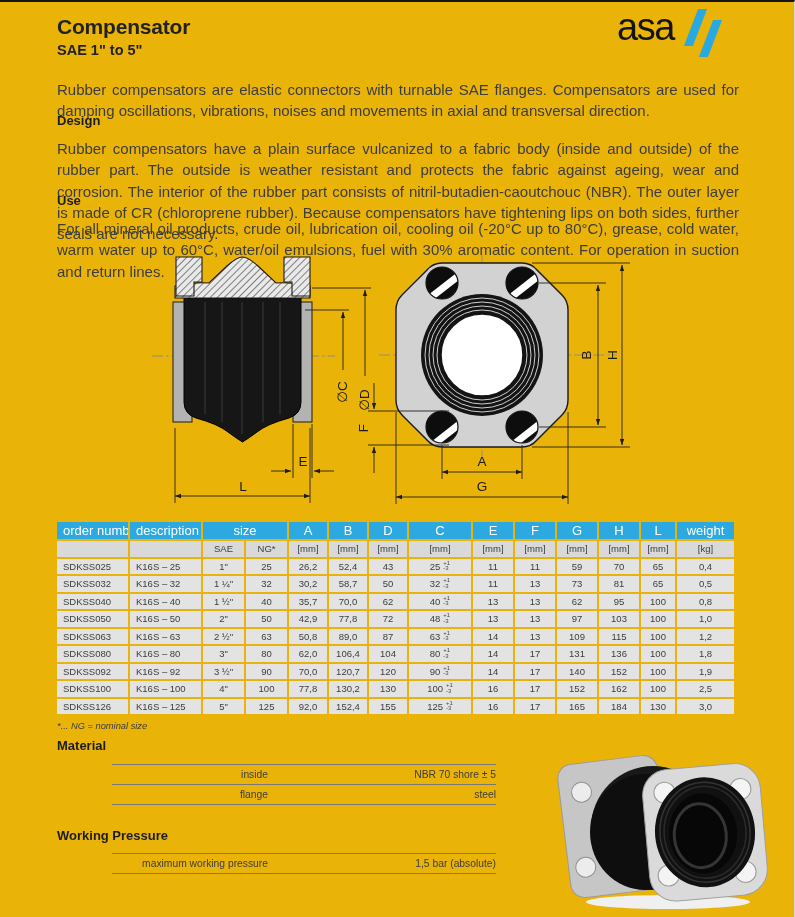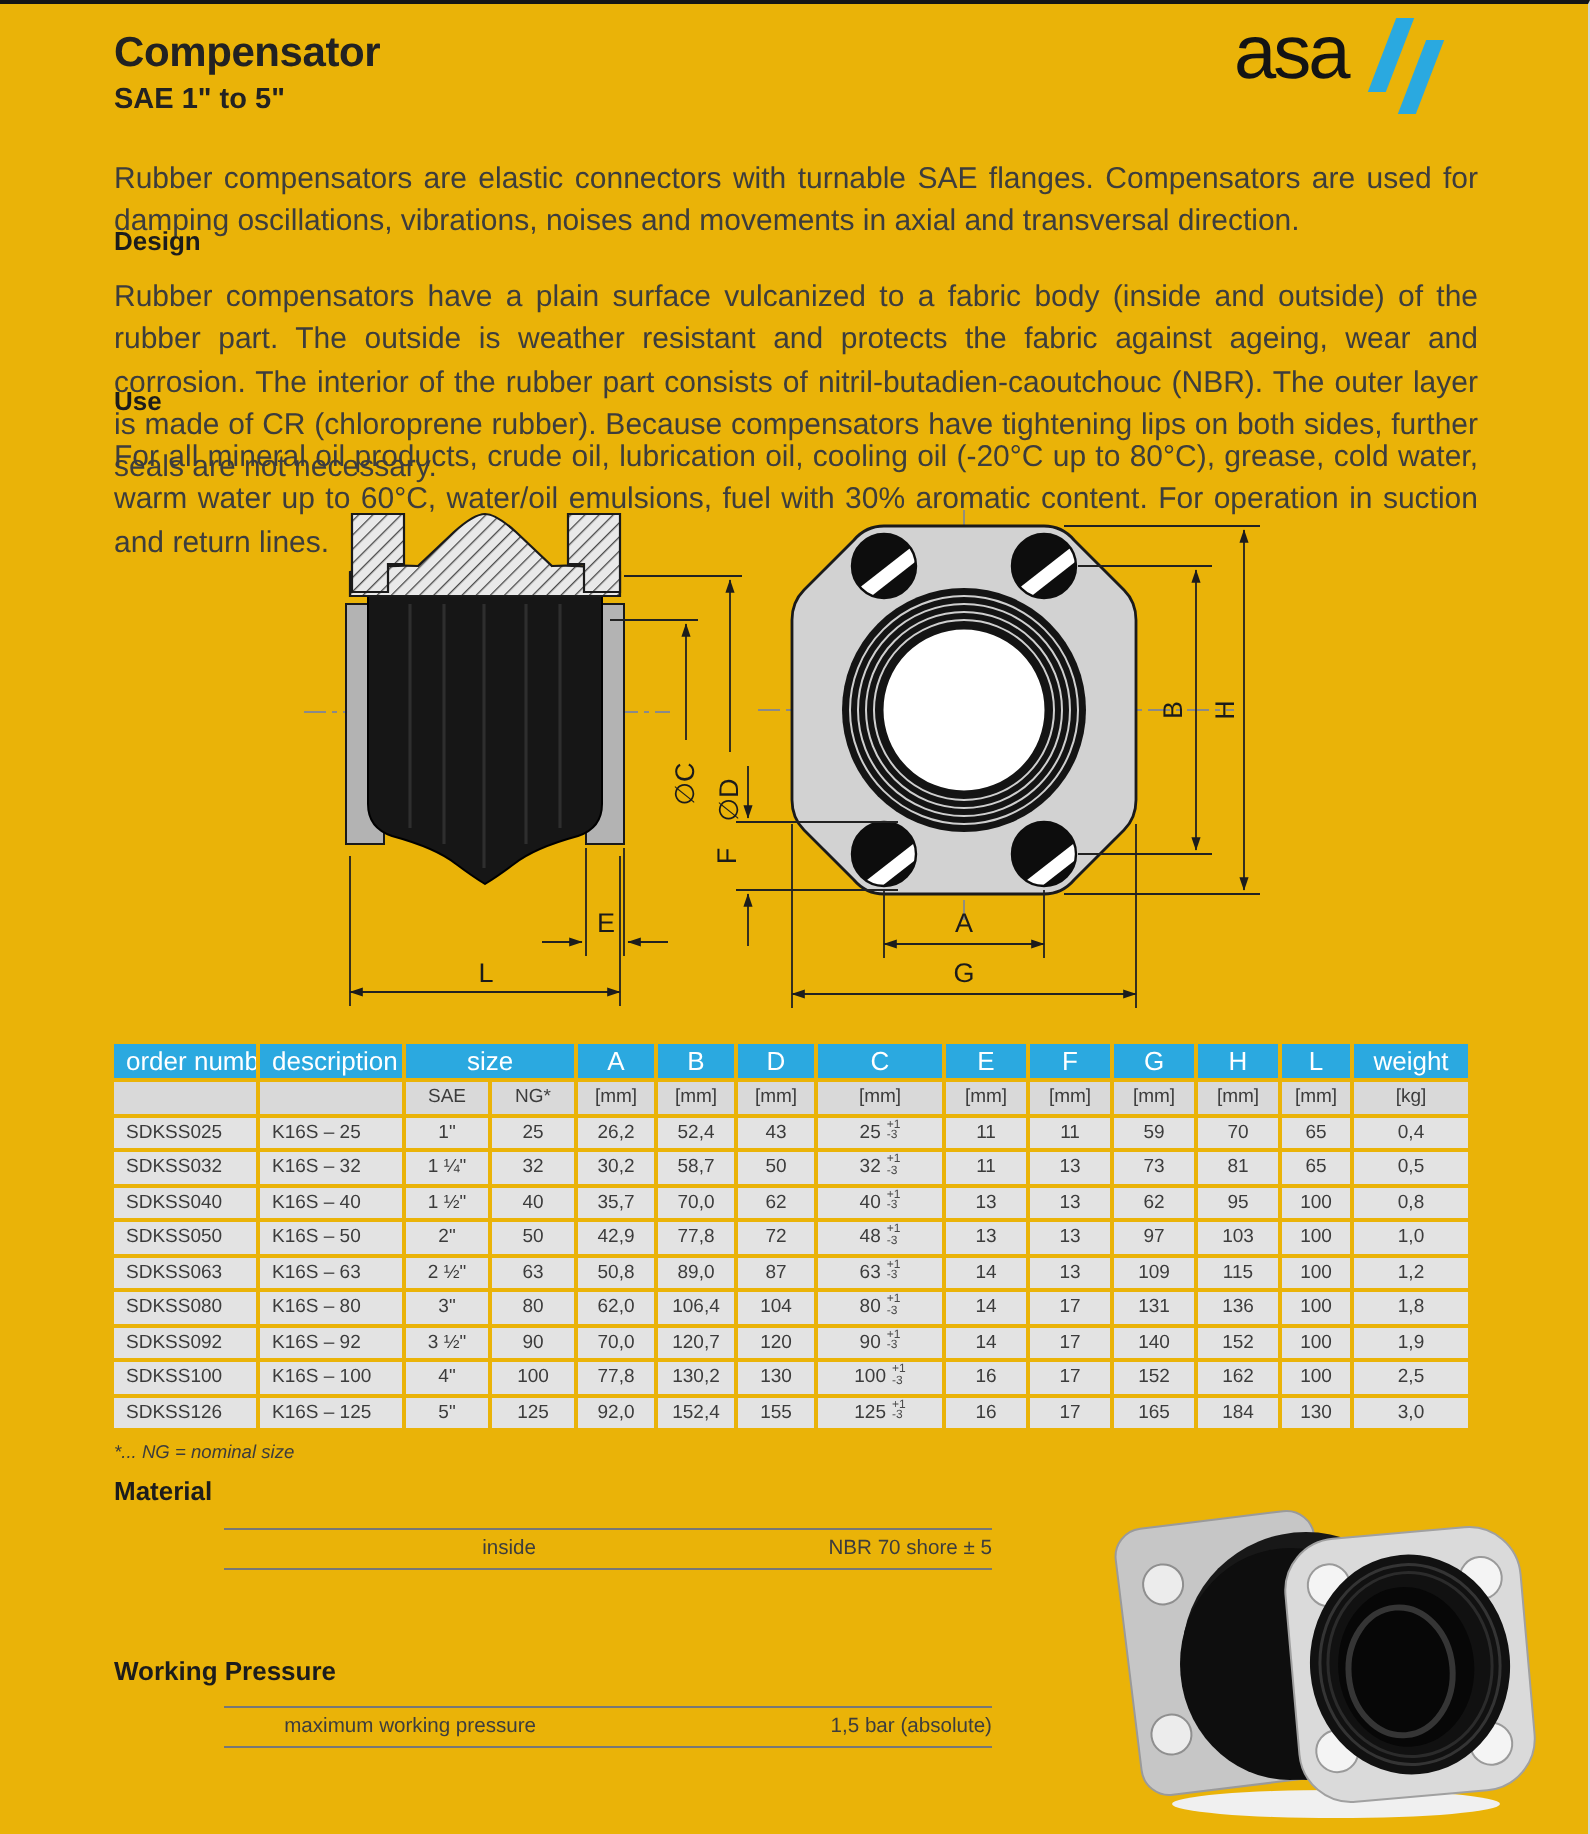--- a/index.html
+++ b/index.html
@@ -444,20 +444,24 @@
     </table>
 
   <p class="footnote">*... NG = nominal size</p>
 
   <h3 class="sechead" style="top:736px">Material</h3>
   <div class="spec" style="top:762px">
     <div class="row">
       <span class="lab">inside</span>
       <span class="val">NBR 70 shore ± 5</span>
     </div>
+    <div class="row">
+      <span class="lab">flange</span>
+      <span class="val">steel</span>
+    </div>
   </div>
 
   <h3 class="sechead" style="top:826px">Working Pressure</h3>
   <div class="spec" style="top:851px">
     <div class="row">
       <span class="lab">maximum working pressure</span>
       <span class="val">1,5 bar (absolute)</span>
     </div>
   </div>
 

